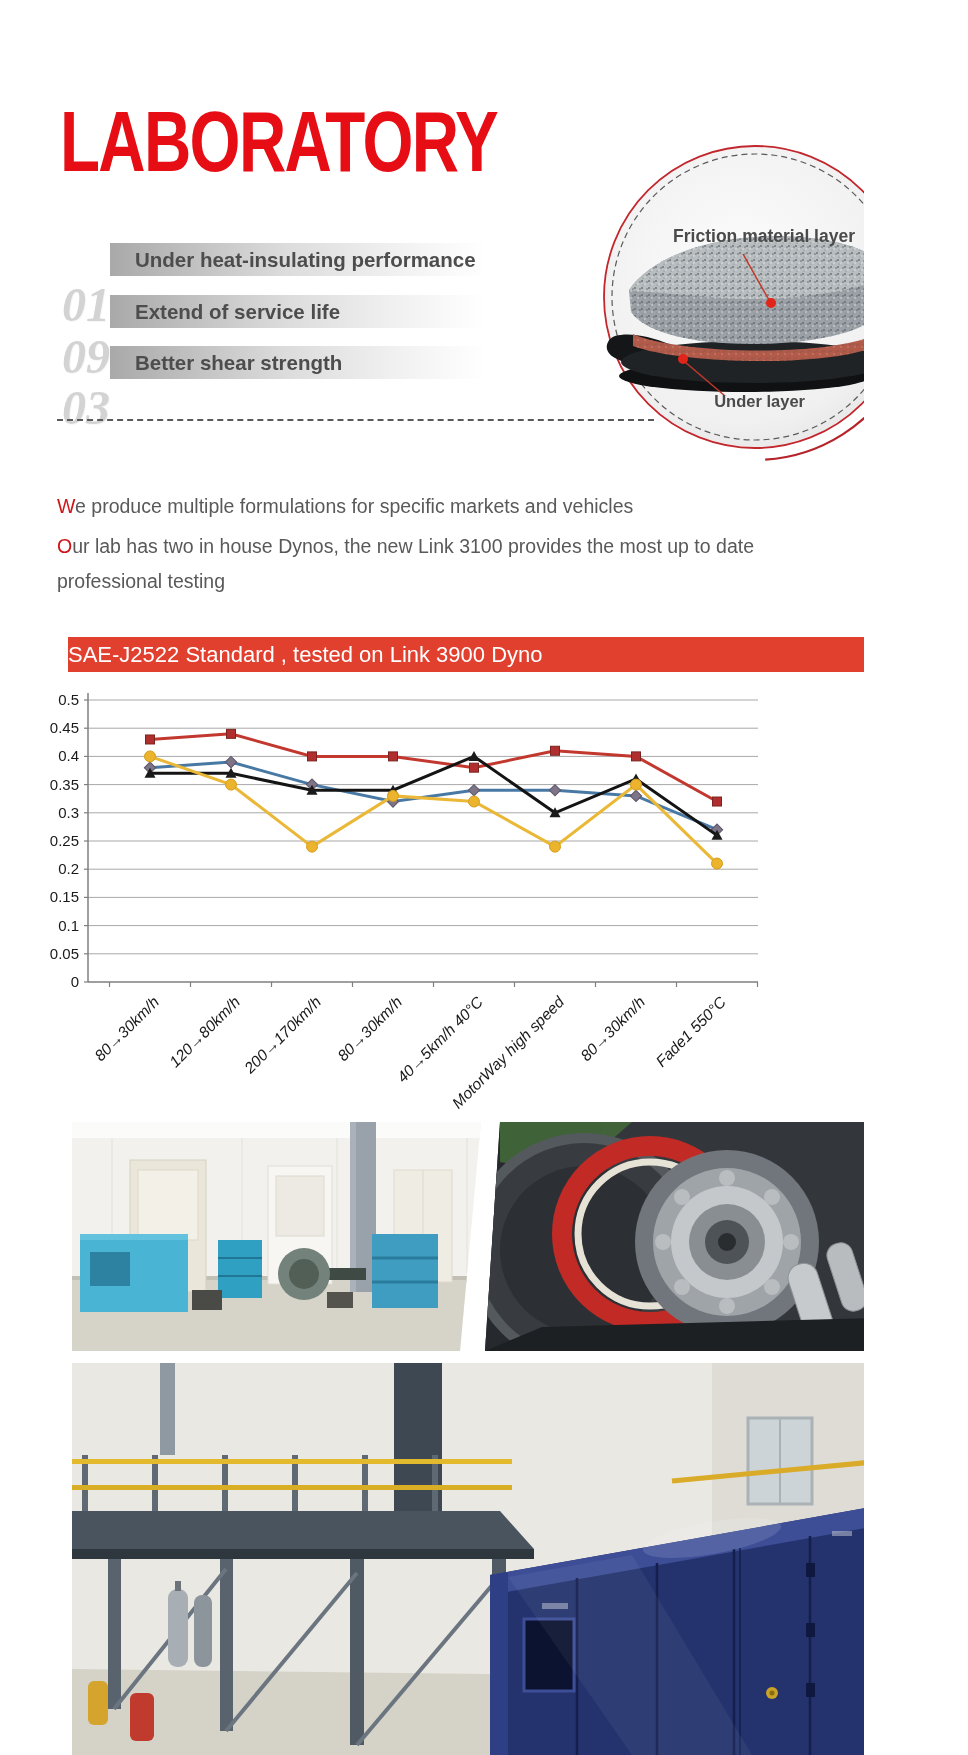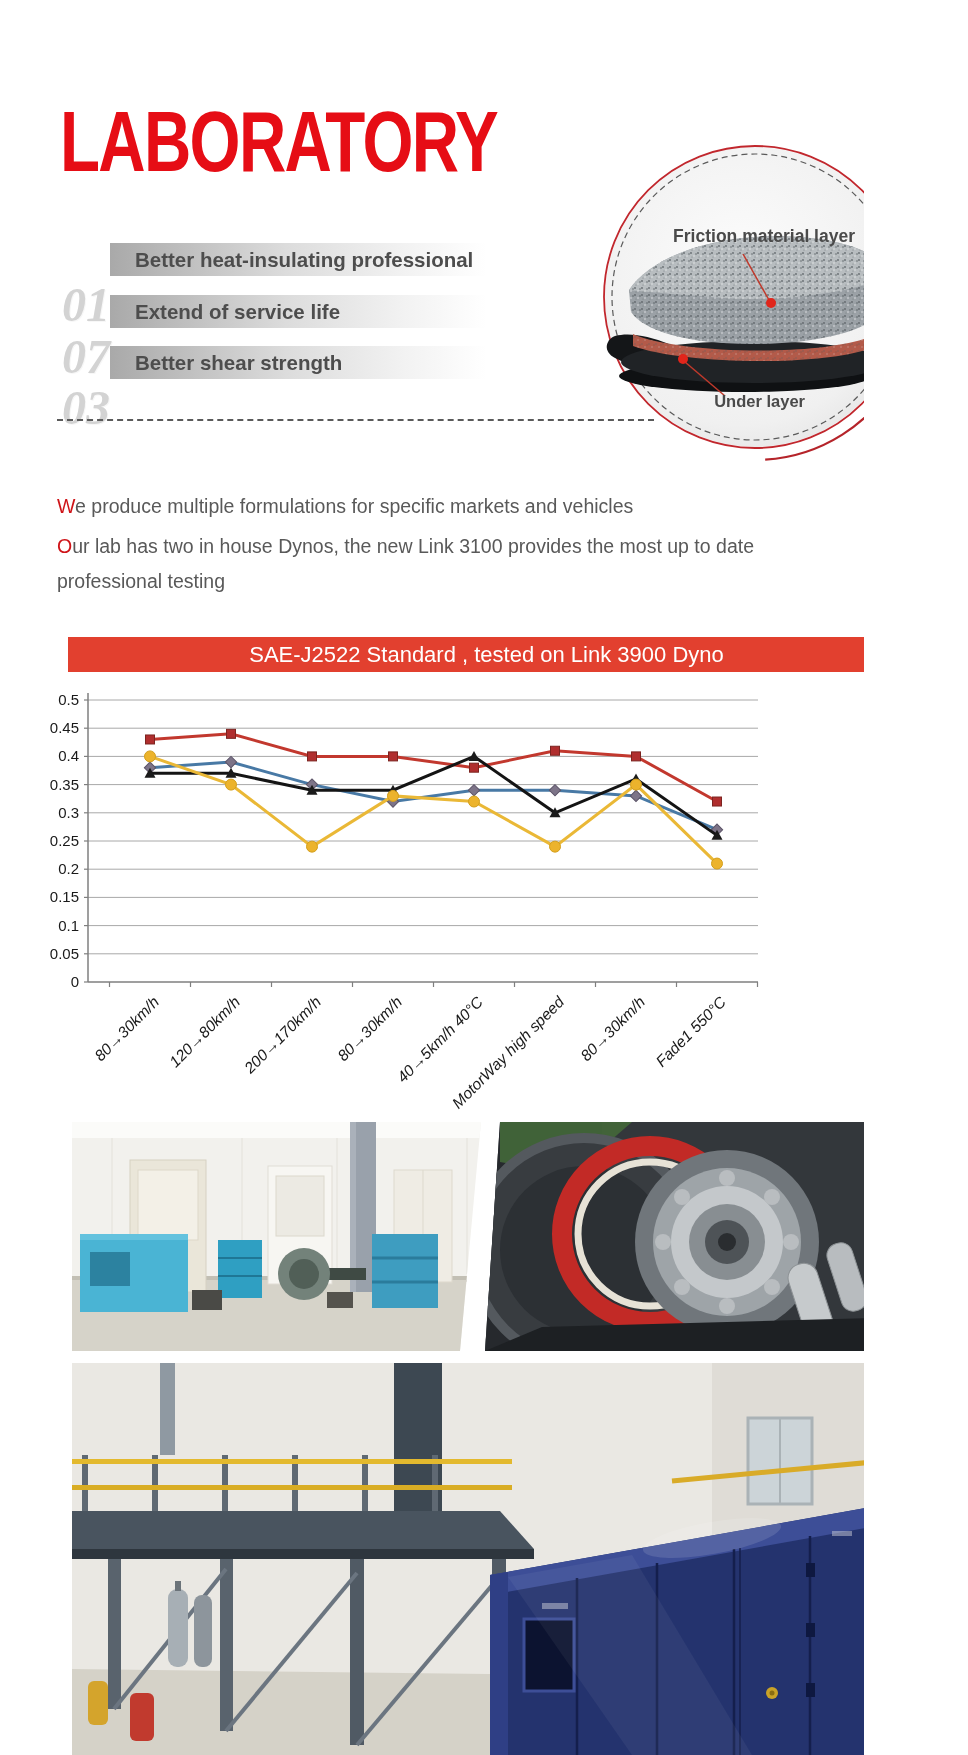--- a/index.html
+++ b/index.html
@@ -28,21 +28,21 @@
   .pad-label.bottom{left:80px;top:252px;width:140px;font-size:16.5px;}
 
   .divider{position:absolute;left:57px;top:419px;width:597px;border-top:2px dashed #5a5a5a;}
 
   
   .para{position:absolute;left:57px;width:800px;margin:0;font-size:19.5px;color:#595959;line-height:35px;}
   .lead{color:#cf1418;}
 
   
   .banner{position:absolute;left:68px;top:637px;width:837px;height:35px;background:#e2402f;
-          color:#ffffff;font-size:22px;text-align:center;line-height:35px;}
+          color:#ffffff;font-size:22px;line-height:35px;}
 
   
   .chart-wrap{position:absolute;left:0;top:685px;width:968px;height:430px;}
   #chart-svg{position:absolute;left:0;top:0;}
   #chart-svg text{font-family:"Liberation Sans",sans-serif;fill:#1a1a1a;}
   #chart-svg .ylab{font-size:15px;}
   #chart-svg .xlab{font-size:15.5px;font-style:italic;}
   .legend{position:absolute;left:767px;top:699px;width:137px;height:289px;background:#e8e8e8;
           box-sizing:border-box;padding:42px 4px 0 12px;}
   .lg-row{display:flex;align-items:flex-start;margin-bottom:32px;}
@@ -56,25 +56,25 @@
 </head>
 <body>
 
 <div class="page">
 
   <h1 class="title">LABORATORY</h1>
 
   <div class="feature" style="top:241px">
     <span class="fnum">01</span>
     <div class="fbar">
-      <span class="flabel">Better heat-insulating professional</span>
+      <span class="flabel">Under heat-insulating performance</span>
     </div>
   </div>
   <div class="feature" style="top:293px">
-    <span class="fnum">07</span>
+    <span class="fnum">09</span>
     <div class="fbar">
       <span class="flabel">Extend of service life</span>
     </div>
   </div>
   <div class="feature" style="top:344px">
     <span class="fnum">03</span>
     <div class="fbar">
       <span class="flabel">Better shear strength</span>
     </div>
   </div>

